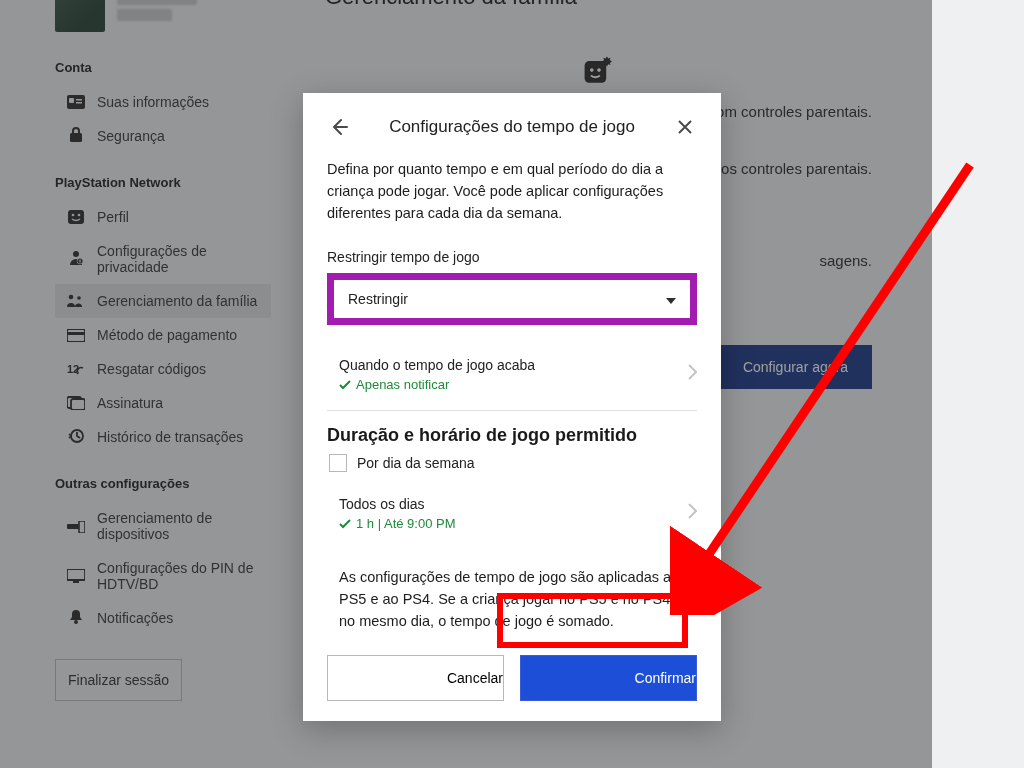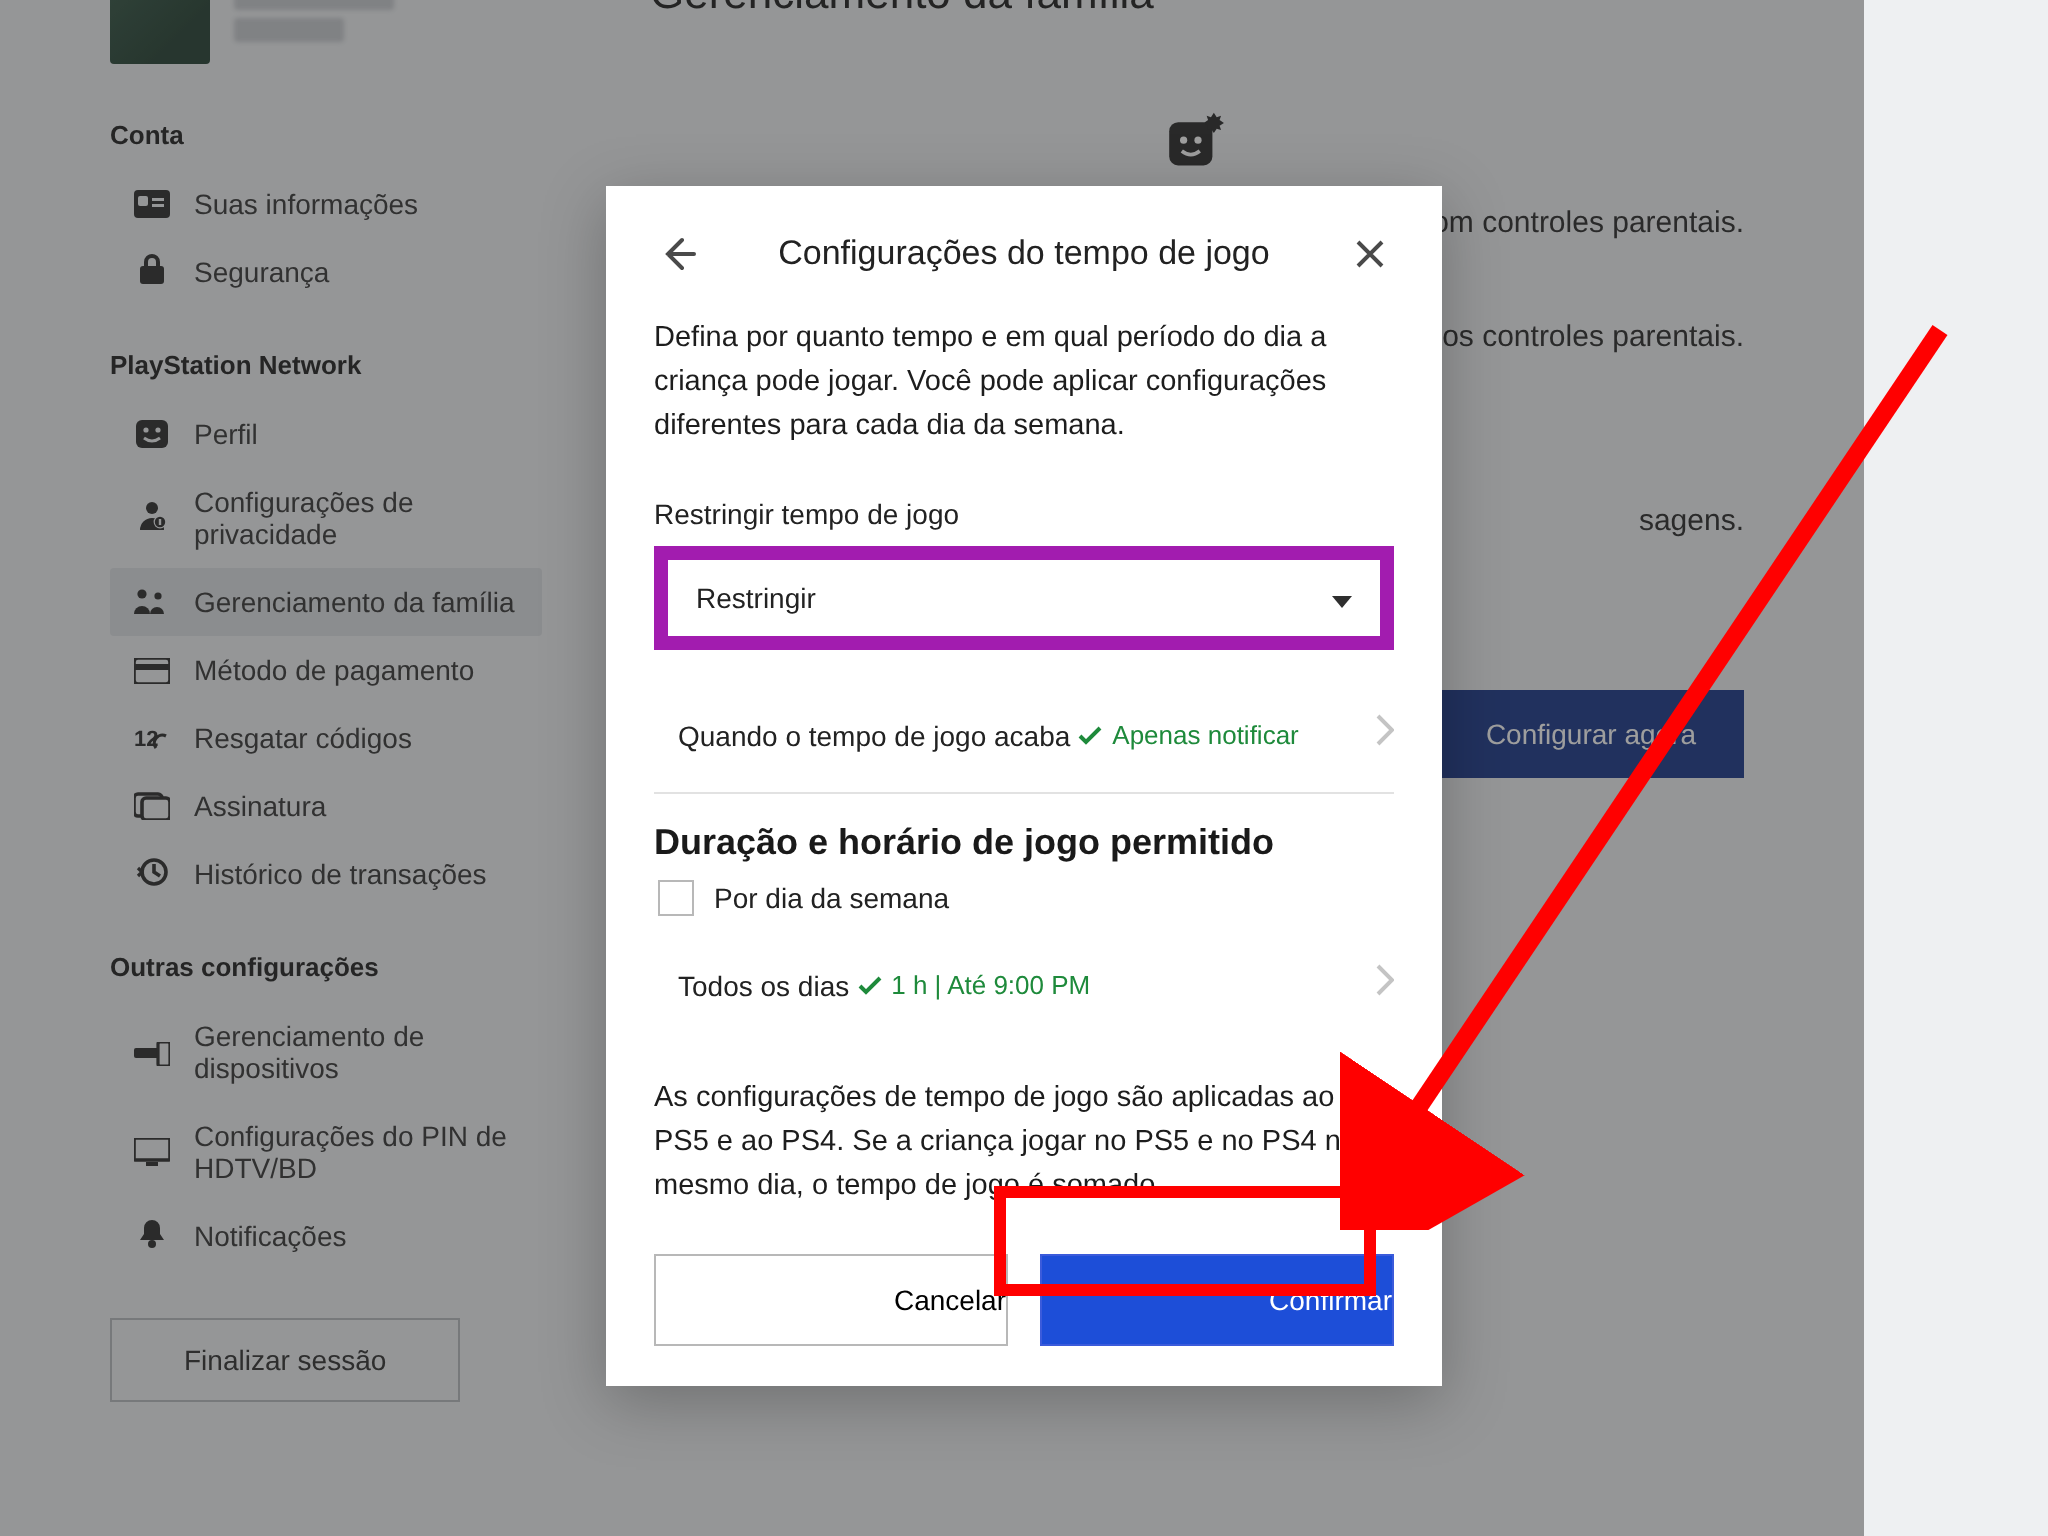--- a/index.html
+++ b/index.html
@@ -10,50 +10,50 @@
   .avatar-row{display:flex;align-items:center;gap:12px;margin-bottom:28px;margin-top:-18px}
   .avatar{width:50px;height:50px;background:linear-gradient(135deg,#3a5b4a 0%,#274335 70%);border-radius:2px}
   .avatar-name{display:flex;flex-direction:column;gap:4px}
   .name-blur{width:80px;height:12px;background:#c9ccd0;border-radius:2px;filter:blur(1px)}
   .name-blur.small{width:55px}
   .section-head{font-size:13px;font-weight:700;color:#242424;margin:22px 0 10px}
   .nav-item{display:flex;align-items:center;gap:12px;padding:9px 12px;font-size:14px;color:#3a3a3a;cursor:pointer;border-radius:2px}
   .nav-item.active{background:#dde0e3}
   .nav-icon{width:18px;height:14px;display:flex;align-items:flex-end;justify-content:center;flex-shrink:0}
   .nav-icon svg{display:block}
-  .logout-btn{margin-top:24px;padding:12px 36px;border:1px solid #b9bcc0;background:transparent;font-size:14px;color:#333;cursor:pointer}
+  .logout-btn{margin-top:24px;padding:12px 12px;border:1px solid #b9bcc0;background:transparent;font-size:14px;color:#333;cursor:pointer}
   
   .main{flex:1;padding:0 60px 0 30px}
   .main-title{font-size:22px;font-weight:400;color:#222;margin-top:-16px}
   .main-inner{margin-top:45px}
   .parent-icon{width:36px;height:32px;display:block;margin:0 auto 14px}
   .main-text{font-size:15px;color:#2d2d2d;text-align:left;line-height:1.5}
   .main-text-line{margin-bottom:34px}
   .cta-btn{display:block;margin-left:auto;margin-right:0;margin-top:38px;background:#1d3a8a;color:#fff;border:none;padding:14px 24px;font-size:14px;cursor:pointer;float:right}
   
   .dim{position:absolute;inset:0;background:rgba(40,40,40,0.45)}
   
   .modal{position:absolute;left:303px;top:93px;width:418px;background:#fff;box-shadow:0 8px 30px rgba(0,0,0,0.25);padding:22px 24px 20px}
   .modal-head{display:flex;align-items:center;justify-content:space-between;margin-bottom:20px}
   .modal-title{font-size:17px;color:#222;text-align:center;flex:1}
   .back-btn,.close-btn{width:24px;height:24px;display:flex;align-items:center;justify-content:center;cursor:pointer}
   .modal-desc{font-size:14.5px;line-height:1.5;color:#1d1d1d;margin-bottom:25px}
   .field-label{font-size:14px;color:#222;margin-bottom:8px}
   .select-box{position:relative;border:7px solid #a21caf;padding:11px 14px;font-size:14px;color:#222;margin-bottom:26px;cursor:pointer}
   .select-caret{position:absolute;right:14px;top:50%;transform:translateY(-50%)}
   .row-link{display:flex;align-items:center;justify-content:space-between;padding:6px 0 14px 12px;cursor:pointer}
-  .row-main{display:flex;flex-direction:row;gap:4px}
+  .row-main{display:flex;flex-direction:column;gap:4px}
   .row-title{font-size:14px;color:#222}
   .row-sub{font-size:13px;color:#1e8a3b;display:flex;align-items:center;gap:5px}
   .chev{color:#b8b8b8;font-size:18px}
   .divider{height:1px;background:#e2e2e2;margin:4px 0 14px}
   .subhead{font-size:18px;font-weight:700;color:#1a1a1a;margin-bottom:8px}
   .check-row{display:flex;align-items:center;gap:10px;font-size:14px;color:#222;margin-bottom:18px;padding-left:2px}
   .checkbox{width:18px;height:18px;border:1px solid #b8b8b8;background:#fff}
-  .footnote{font-size:14.5px;line-height:1.5;color:#1d1d1d;margin:22px 0 22px}
+  .footnote{font-size:14.5px;line-height:1.5;color:#1d1d1d;margin:22px 12px 22px}
   .btn-row{display:flex;gap:16px}
   .btn{flex:1;padding:14px 0;font-size:14px;border:1px solid #b8b8b8;background:#fff;cursor:pointer;text-align:right}
   .btn.primary{background:#1d4ed8;color:#fff;border-color:#3b5bdb}
   .confirm-hilite{position:absolute;border:6px solid #ff0000;pointer-events:none}
   
   .arrow-svg{position:absolute;left:670px;top:155px;pointer-events:none}
 </style>
 </head>
 <body>
 

